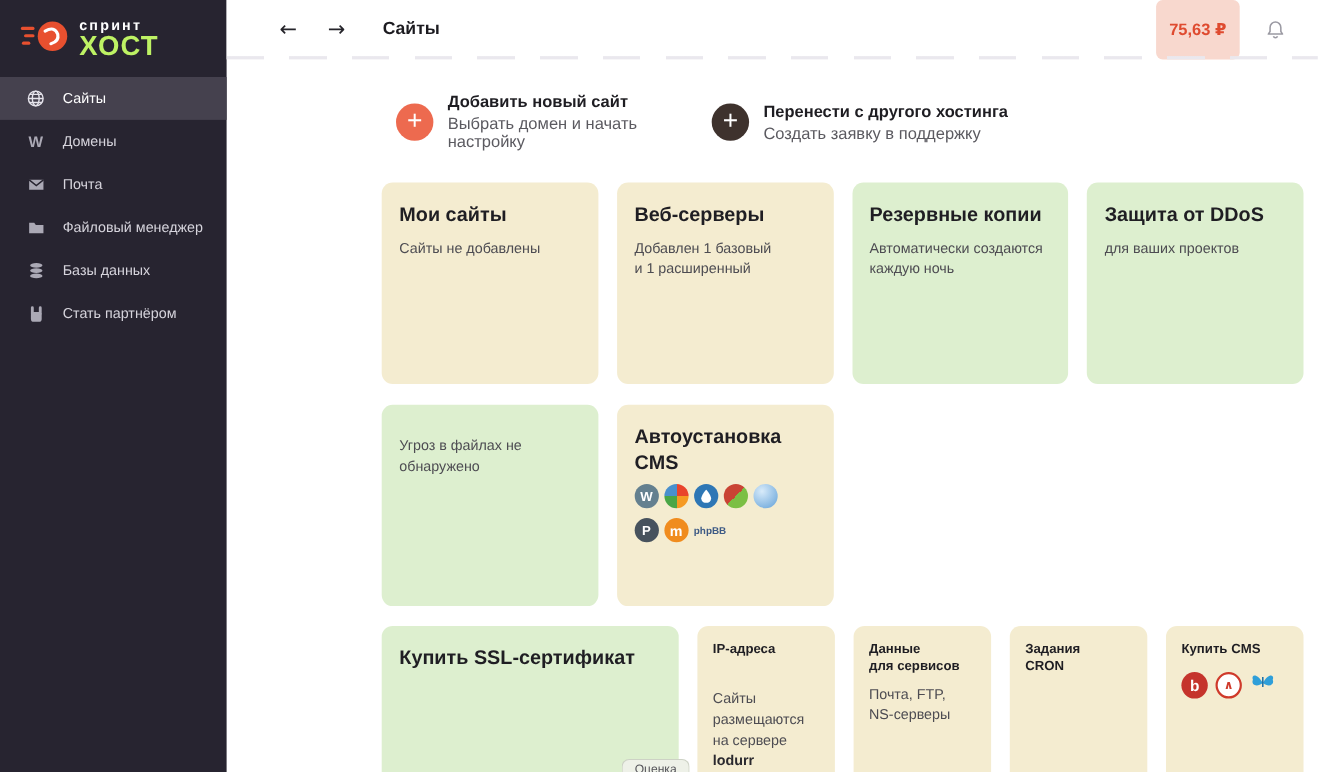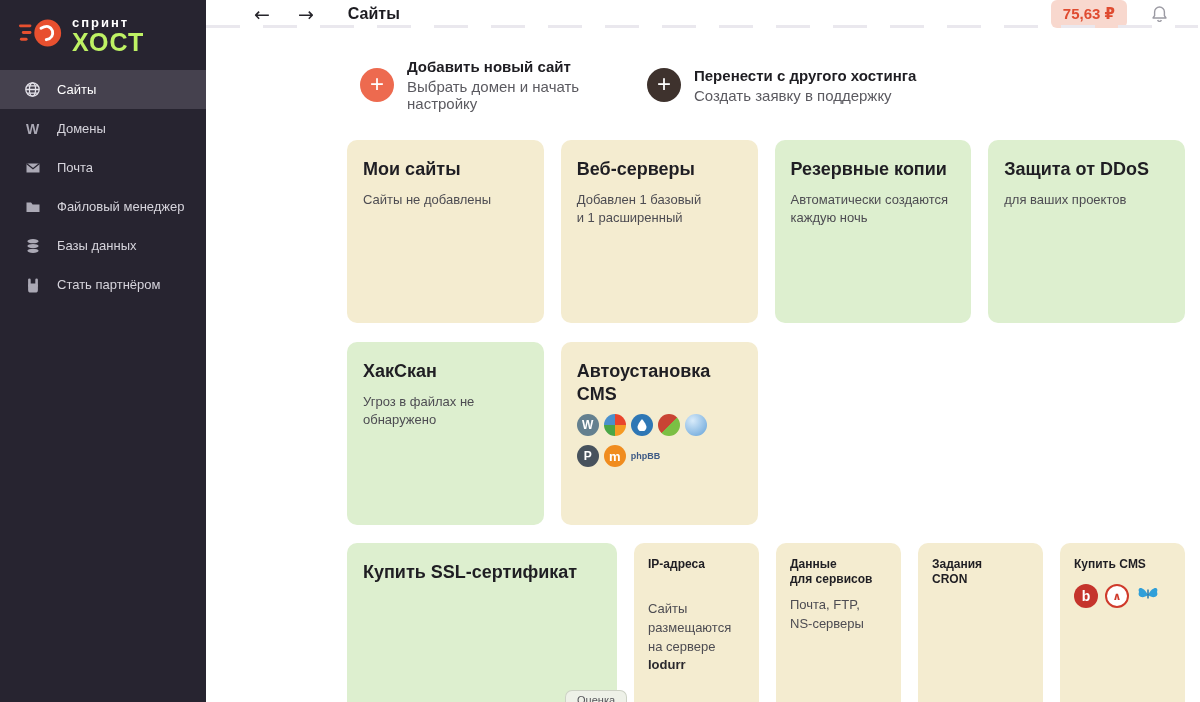--- a/index.html
+++ b/index.html
@@ -25,21 +25,21 @@
   .main { flex:1; display:flex; flex-direction:column; }
   .topbar { height:56px; display:flex; align-items:center; padding:0 20px 0 42px; position:relative; background:#fff; }
   .topbar::after { content:""; position:absolute; left:0; right:0; bottom:0; height:3px;
     background:repeating-linear-gradient(90deg,#eae8ee 0 34px,transparent 34px 57px); }
   .nav-arrow { background:none; border:none; font-size:19px; color:#25242a; cursor:pointer;
     font-family:"DejaVu Sans",sans-serif; padding:2px 6px; }
   .nav-arrow + .nav-arrow { margin-left:16px; }
   .page-title { font-size:16px; font-weight:bold; color:#1c1b20; margin-left:28px; }
   .topbar-spacer { flex:1; }
   .balance { background:#f8d8ce; color:#df4b30; font-weight:bold; font-size:15px;
-    padding:5px 12px; border-radius:6px; cursor:pointer; }
+    padding:18px 12px; border-radius:6px; cursor:pointer; }
   .bell { margin-left:22px; margin-right:8px; cursor:pointer; background:none; border:none; display:flex; }
 
   .content { padding:0 13px 0 141px; }
   
   .actions { display:flex; margin-top:30px; padding-left:13px; }
   .action { display:flex; align-items:center; gap:13px; cursor:pointer; }
   .action:first-child { width:287px; }
   .action-circle { width:34px; height:34px; border-radius:50%; color:#fff; flex:none;
     display:flex; align-items:center; justify-content:center; font-size:24px; font-weight:300; line-height:1; padding-bottom:2px; }
   .circle-orange { background:#ed6a4f; }
@@ -211,21 +211,20 @@
         <div class="card green">
           <h3>Резервные копии</h3>
           <div class="card-body">Автоматически создаются каждую ночь</div>
         </div>
 
         <div class="card green">
           <h3>Защита от DDoS</h3>
           <div class="card-body">для ваших проектов</div>
         </div>
         <div class="card green">
-          <h3>ХакСкан</h3>
           <div class="card-body">Угроз в файлах не обнаружено</div>
         </div>
         <div class="card cream">
           <h3>Автоустановка CMS</h3>
           <div class="cms-row">
             <span class="cms-ico i-wp">W</span>
             <span class="cms-ico i-joomla"></span>
             <span class="cms-ico i-drupal">
               <svg width="10" height="12" viewBox="0 0 10 12">
                   <path d="M5 0C5 0 .5 5.5.5 8a4.5 4.5 0 0 0 9 0C9.5 5.5 5 0 5 0Z" fill="#fff"></path>

